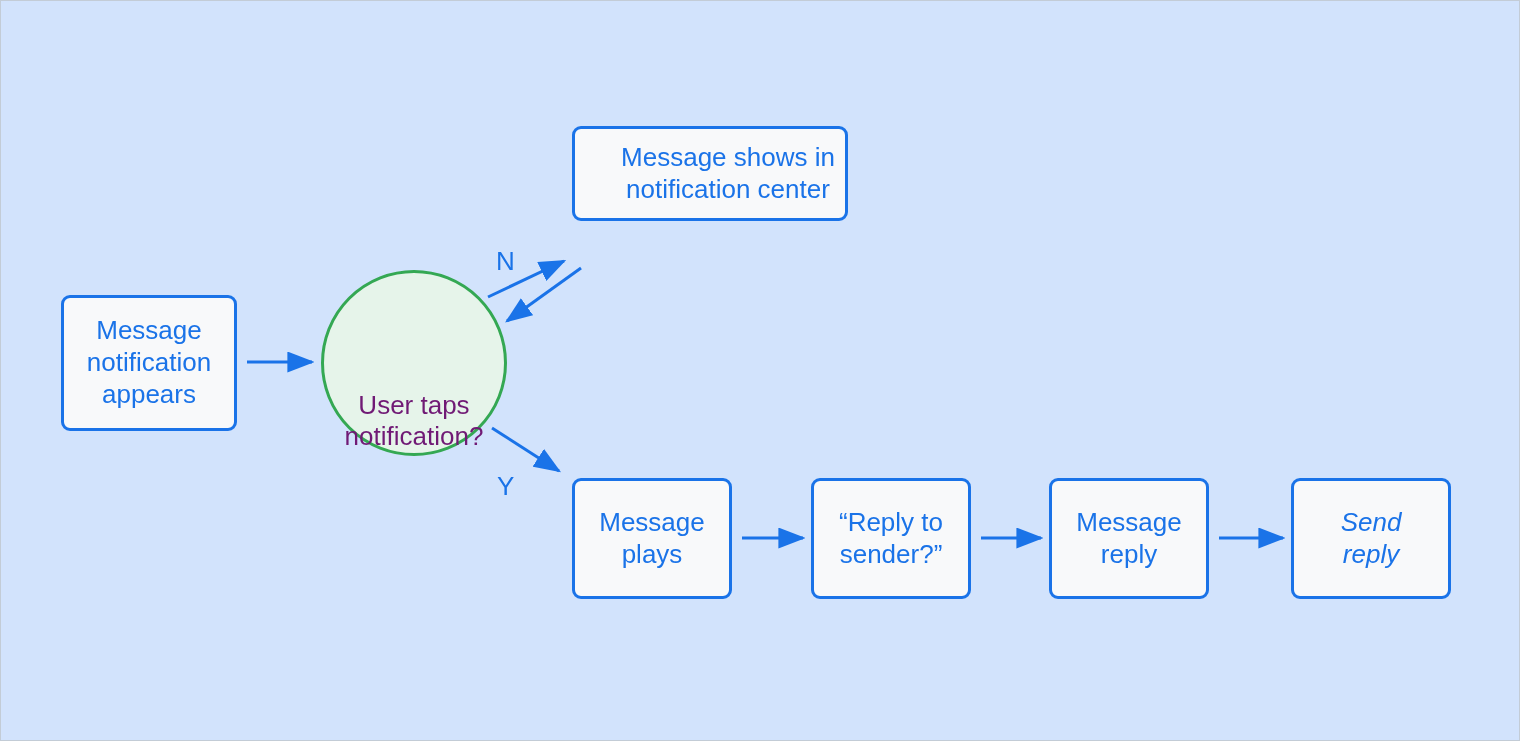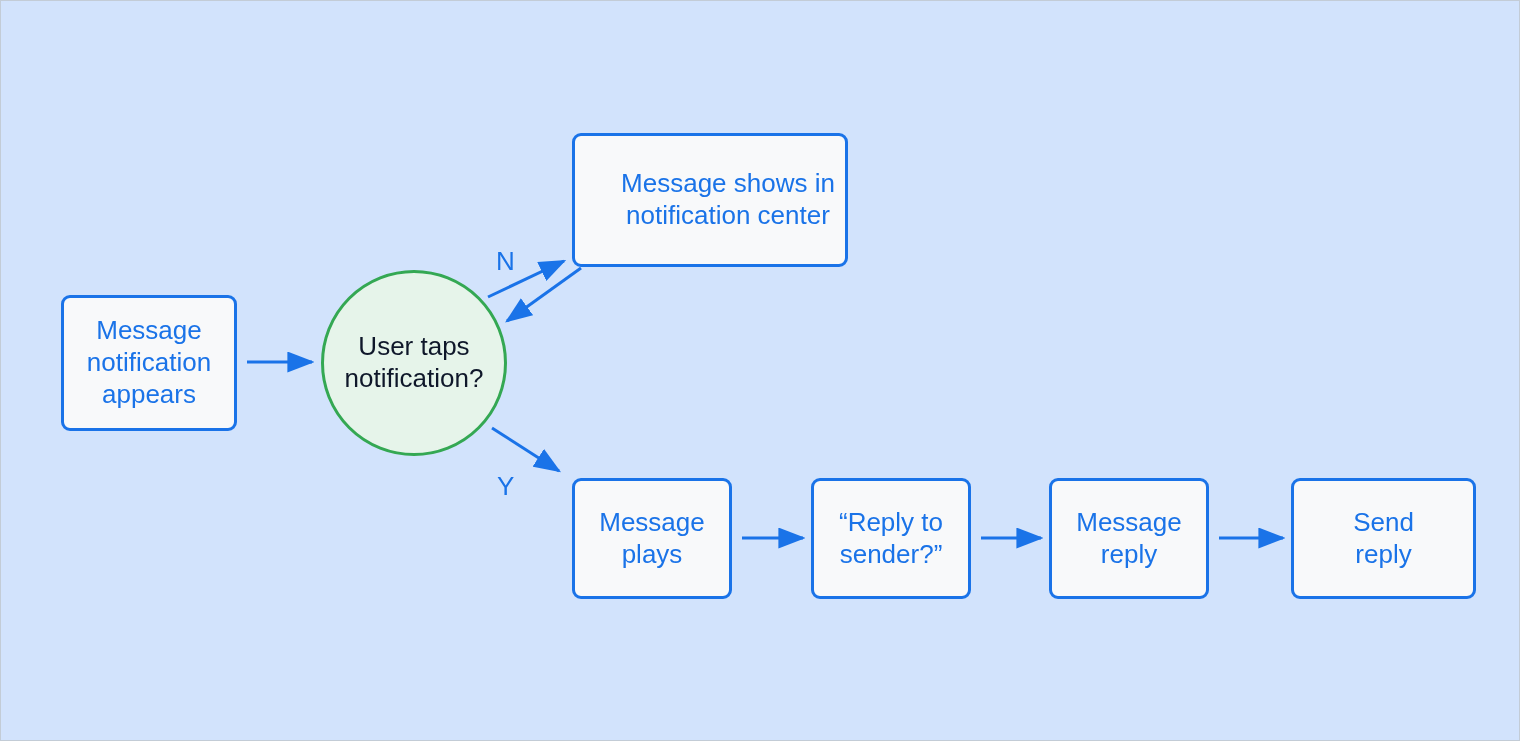--- a/index.html
+++ b/index.html
@@ -40,22 +40,23 @@
     background: #f8f9fa;
     border: 3px solid #1a73e8;
     border-radius: 9px;
     color: #1a73e8;
     font-size: 26px;
   }
   .node-decision {
     background: #e6f4ea;
     border: 3px solid #34a853;
     border-radius: 50%;
-    color: #0f172a;
+    color: #701a75;
     font-size: 26px;
+    align-items: flex-end;
   }
   .node-label {
     white-space: pre-line;
     padding: 0 10px;
   }
   .edge-label {
     position: absolute;
     color: #1a73e8;
     font-size: 26px;
     line-height: 1;
@@ -106,41 +107,41 @@
     <span class="node-label">Message
 notification
 appears</span>
   </div>
 
   <div class="node node-decision" style="left:320px; top:269px; width:186px; height:186px;">
     <span class="node-label">User taps
 notification?</span>
   </div>
 
-  <div class="node node-box" style="left:571px; top:132px; width:276px; height:134px;padding-left:36px;">
+  <div class="node node-box" style="left:571px; top:125px; width:276px; height:95px;padding-left:36px;">
     <span class="node-label">Message shows in
 notification center</span>
   </div>
 
   <div class="node node-box" style="left:571px; top:477px; width:160px; height:121px;">
     <span class="node-label">Message
 plays</span>
   </div>
 
   <div class="node node-box" style="left:810px; top:477px; width:160px; height:121px;">
     <span class="node-label">“Reply to
 sender?”</span>
   </div>
 
   <div class="node node-box" style="left:1048px; top:477px; width:160px; height:121px;">
     <span class="node-label">Message
 reply</span>
   </div>
 
-  <div class="node node-box" style="left:1290px; top:477px; width:185px; height:121px;">
+  <div class="node node-box" style="left:1290px; top:477px; width:160px; height:121px;font-style:italic;">
     <span class="node-label">Send
 reply</span>
   </div>
 
   <div class="edge-label" style="left:495px; top:247px;">N</div>
 
   <div class="edge-label" style="left:496px; top:472px;">Y</div>
 
 </div>
 

